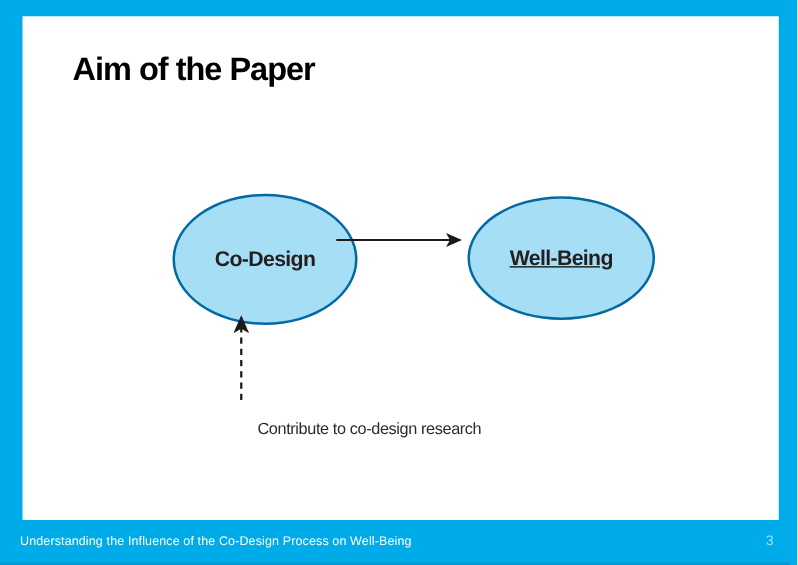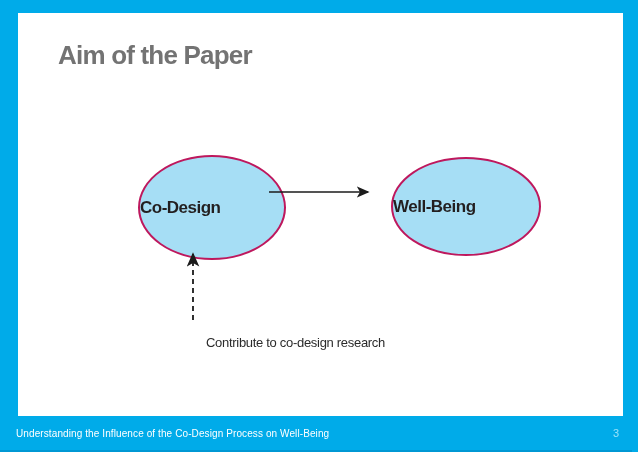--- a/index.html
+++ b/index.html
@@ -23,44 +23,45 @@
     height: 403px; 
     background: #ffffff;
   }
   .slide-title {
     position: absolute;
     left: 40px;
     top: 27px;
     font-size: 26px;
     font-weight: bold;
     letter-spacing: -0.8px;
-    color: #737373;
+    color: #000000;
     white-space: nowrap;
   }
   .node {
     position: absolute;
     background: #A6DEF5;
-    border: 2px solid #be185d;
+    border: 2px solid #0369a1;
     border-radius: 50%;
     display: flex;
     align-items: center;
-    justify-content: flex-start;
+    justify-content: center;
     box-sizing: border-box;
   }
   .node-codesign {
     left: 120px;
     top: 142px;
     width: 148px;
     height: 105px;
   }
   .node-wellbeing {
-    left: 373px;
+    left: 356px;
     top: 144px;
     width: 150px;
     height: 99px;
+    text-decoration: underline;
   }
   .node-label {
     font-size: 17px;
     font-weight: bold;
     letter-spacing: -0.5px;
     color: #231F20;
     white-space: nowrap;
   }
   .arrow-layer {
     position: absolute;

